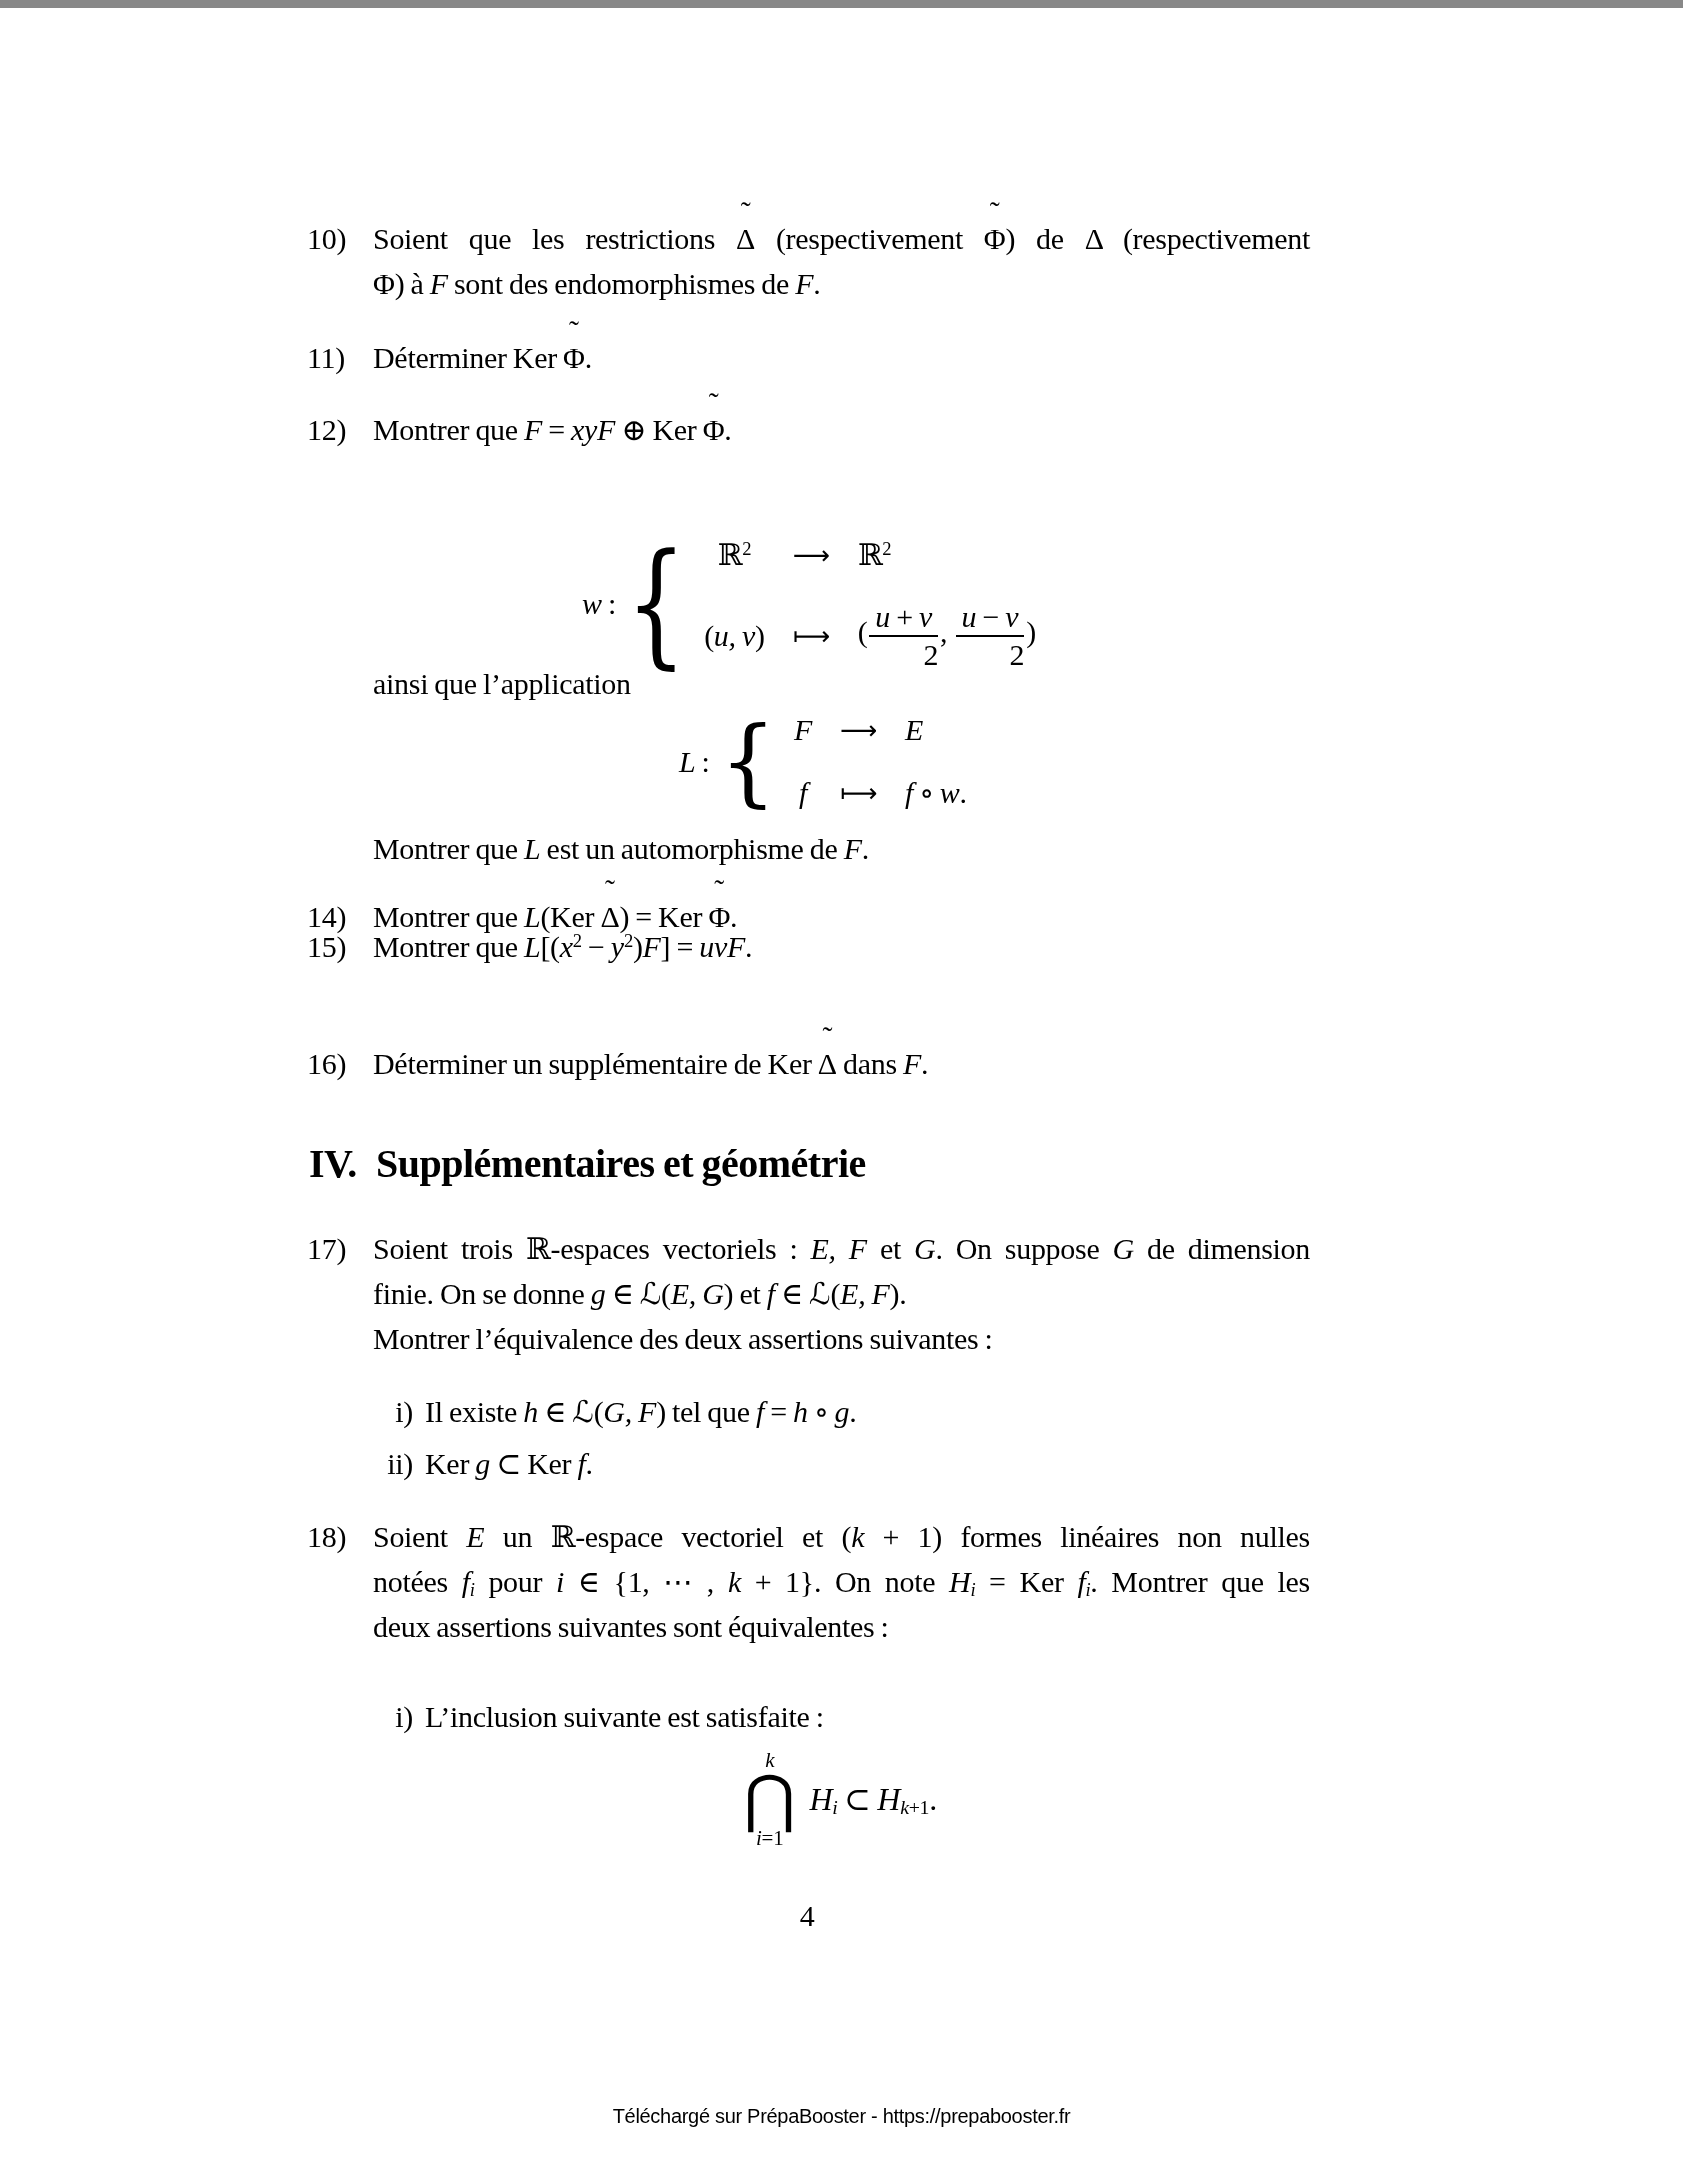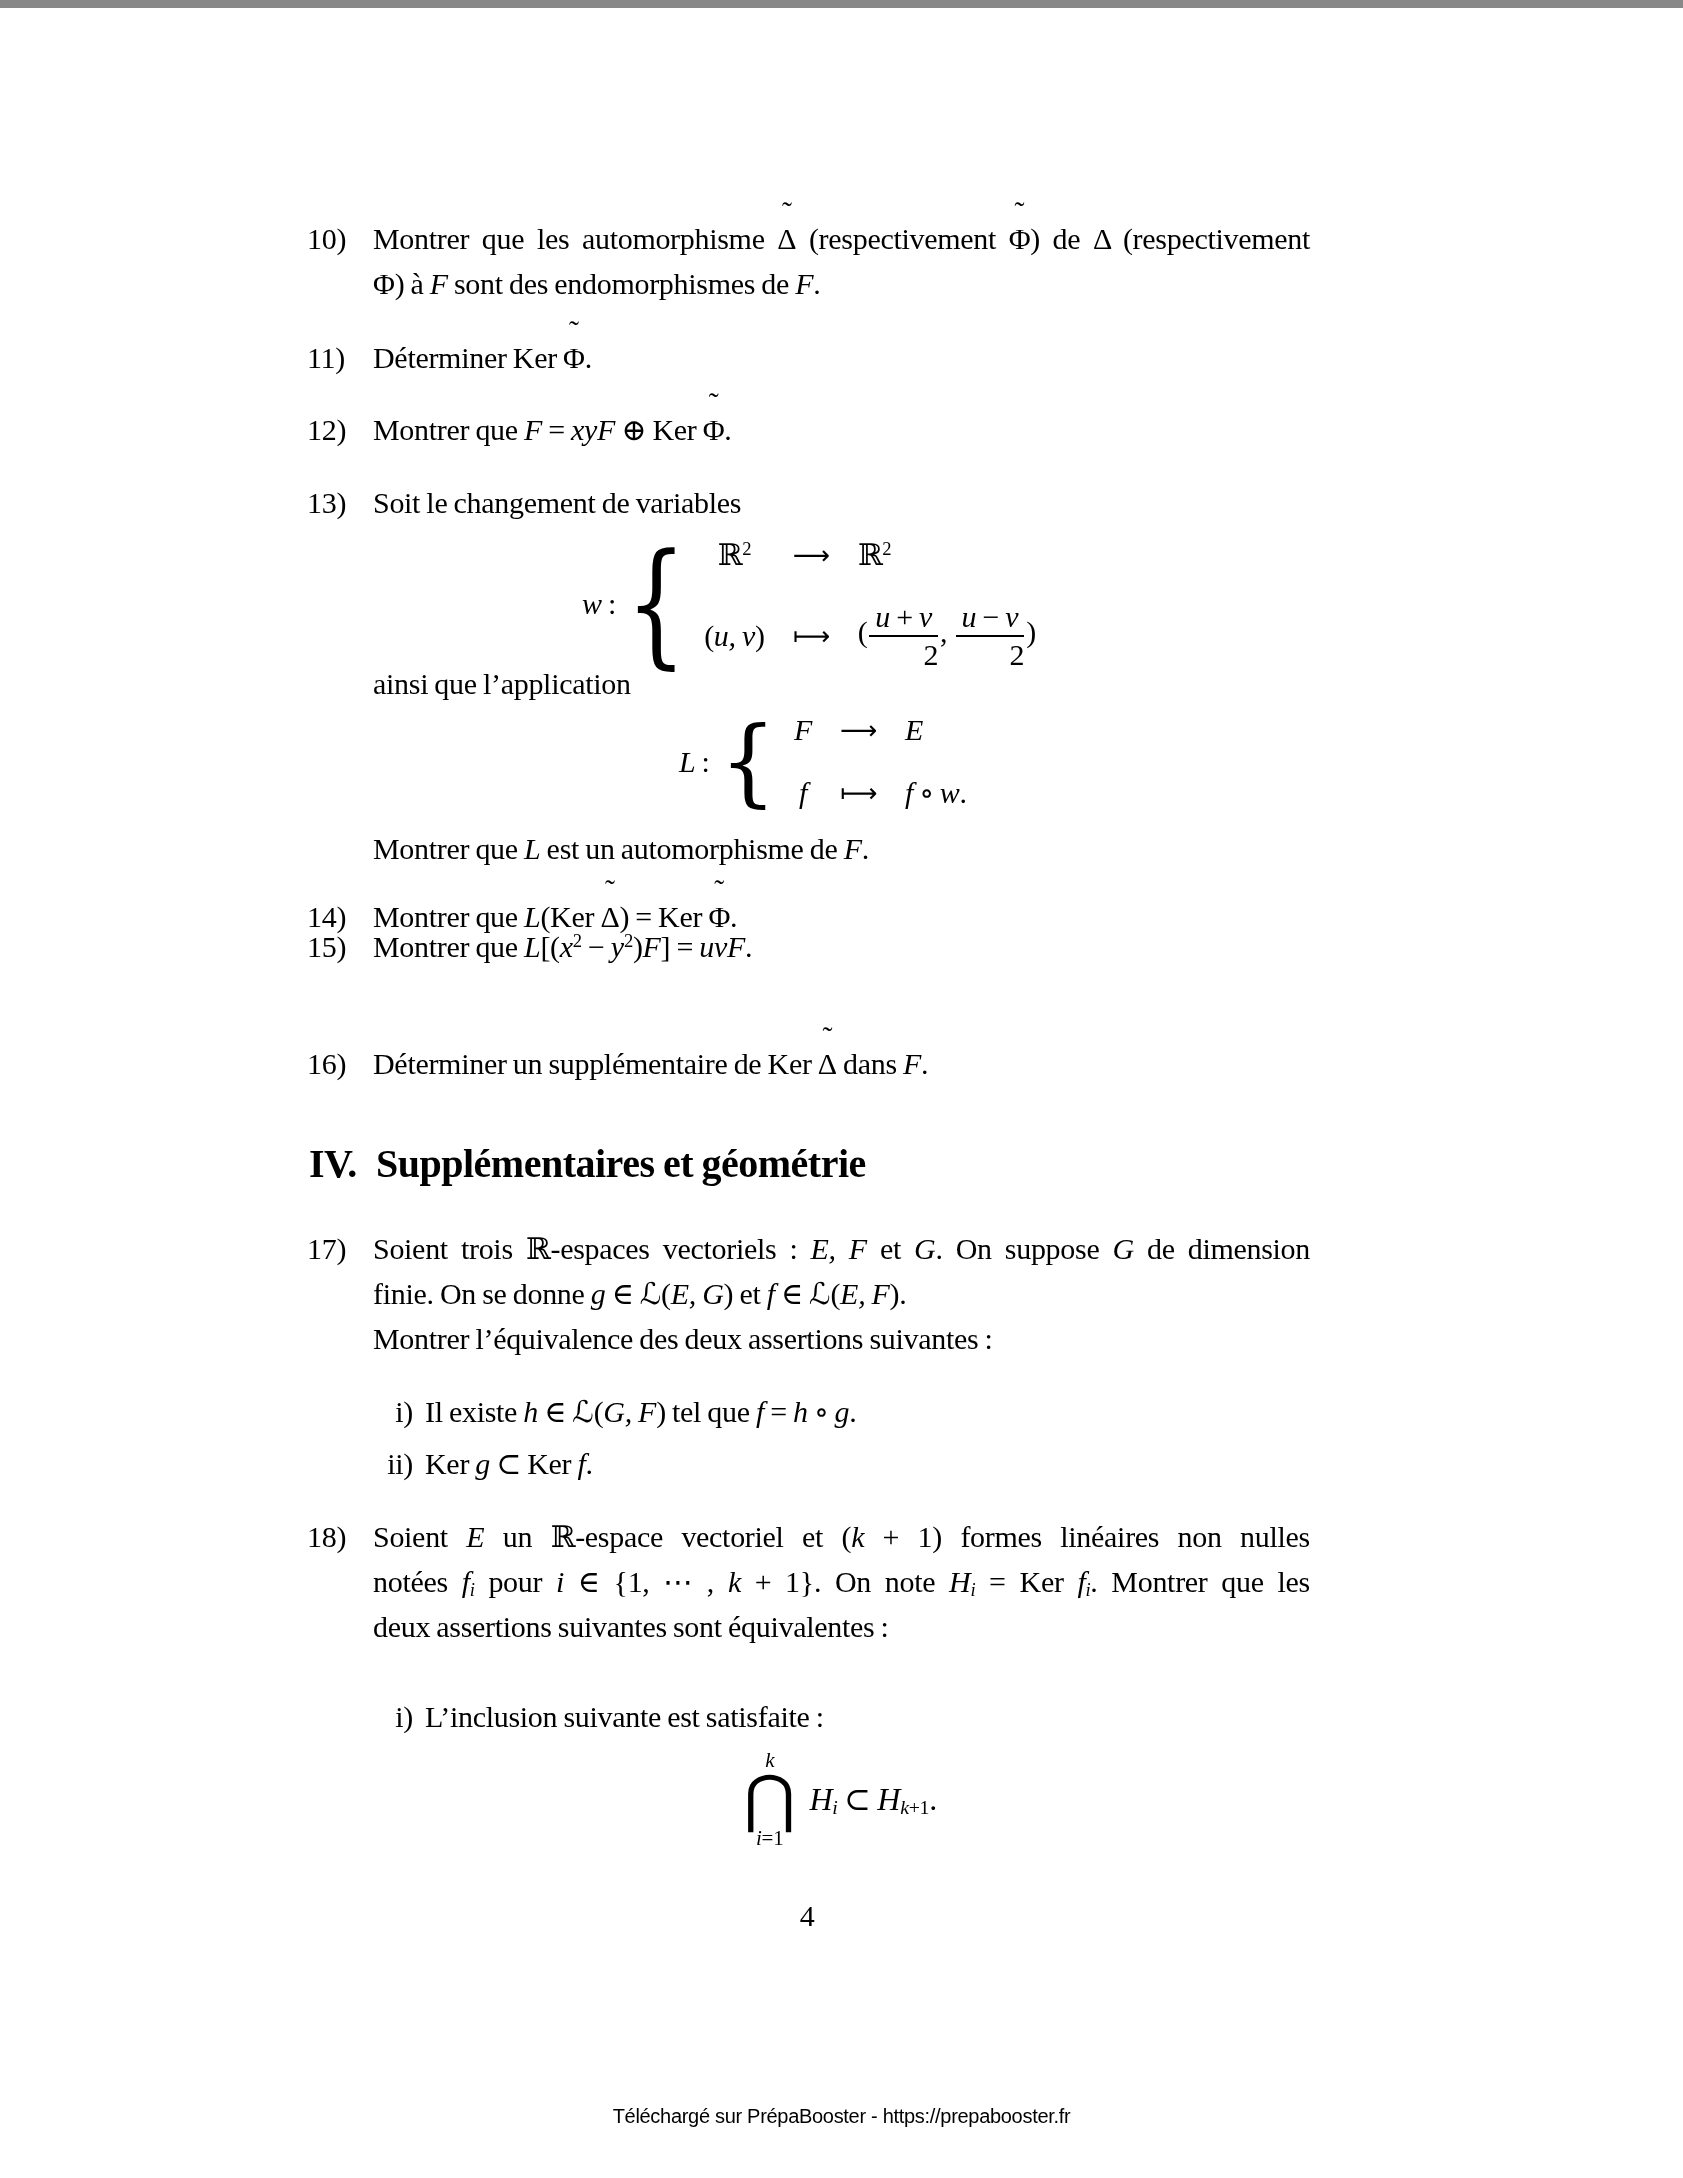--- a/index.html
+++ b/index.html
@@ -53,45 +53,39 @@
     font-family:"Liberation Sans","DejaVu Sans",sans-serif;font-size:20px;letter-spacing:-0.3px;word-spacing:0;}
 </style>
 </head>
 <body>
 
 <div class="page">
 
   <div class="item" style="top:208px">
     <span class="num">10)</span>
     <div class="body">
-      <div class="line jst"><span>Montrer que les automorphisme </span><span class="tl"><span class="tm">˜</span>Δ</span><span> (respectivement </span><span class="tl"><span class="tm">˜</span>Φ</span><span>) de </span><span>Δ</span><span> (respectivement</span></div>
+      <div class="line jst"><span>Soient que les restrictions </span><span class="tl"><span class="tm">˜</span>Δ</span><span> (respectivement </span><span class="tl"><span class="tm">˜</span>Φ</span><span>) de </span><span>Δ</span><span> (respectivement</span></div>
       <div class="line"><span>Φ</span><span>) à </span><span class="mi">F</span><span> sont des endomorphismes de </span><span class="mi">F</span><span>.</span></div>
     </div>
   </div>
 
   <div class="item" style="top:327px">
     <span class="num">11)</span>
     <div class="body">
       <div class="line"><span>Déterminer Ker </span><span class="tl"><span class="tm">˜</span>Φ</span><span>.</span></div>
     </div>
   </div>
 
   <div class="item" style="top:399px">
     <span class="num">12)</span>
     <div class="body">
       <div class="line"><span>Montrer que </span><span class="mi">F</span><span> = </span><span class="mi">xyF</span><span> ⊕ Ker </span><span class="tl"><span class="tm">˜</span>Φ</span><span>.</span></div>
     </div>
   </div>
 
-  <div class="item" style="top:472px">
-    <span class="num">13)</span>
-    <div class="body">
-      <div class="line"><span>Soit le changement de variables</span></div>
-    </div>
-  </div>
 
   <div class="eq" style="top:529px;left:582px">
     <span class="eq-lhs"><span class="mi">w</span><span> : </span></span>
     <span class="brace b1">{</span>
     <div class="eq-rows">
       <span class="cell src"><span>ℝ</span><sup><span>2</span></sup></span>
       <span class="cell arr">⟶</span>
       <span class="cell dst"><span>ℝ</span><sup><span>2</span></sup></span>
       <span class="cell src"><span>(</span><span class="mi">u, v</span><span>)</span></span>
       <span class="cell arr">⟼</span>

